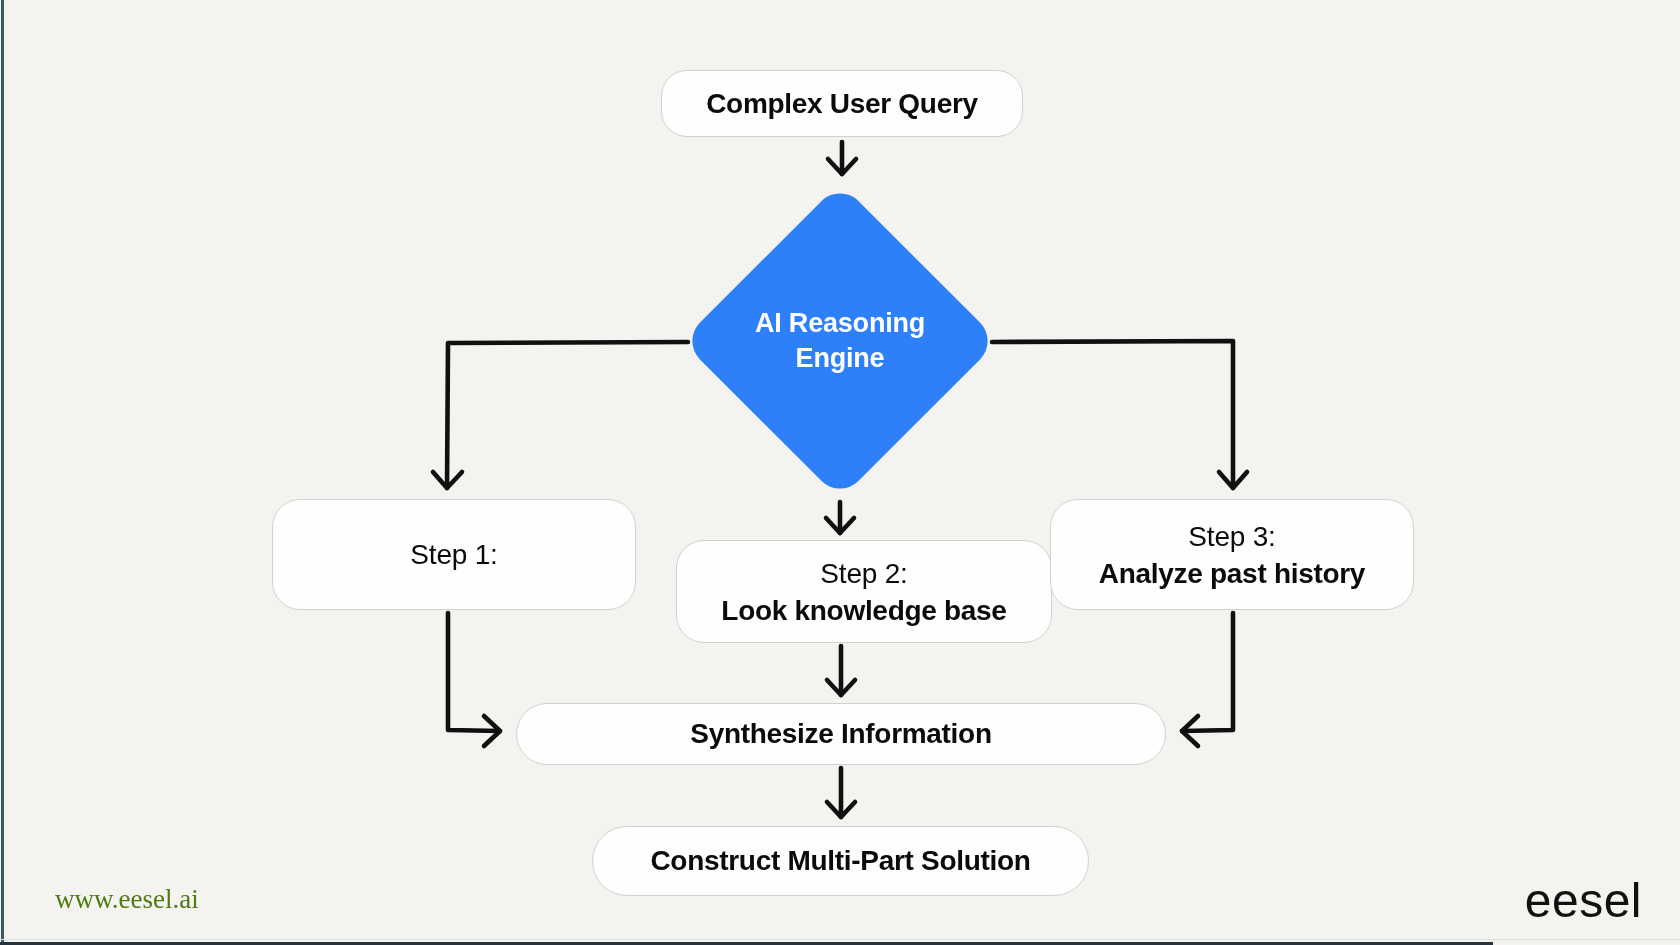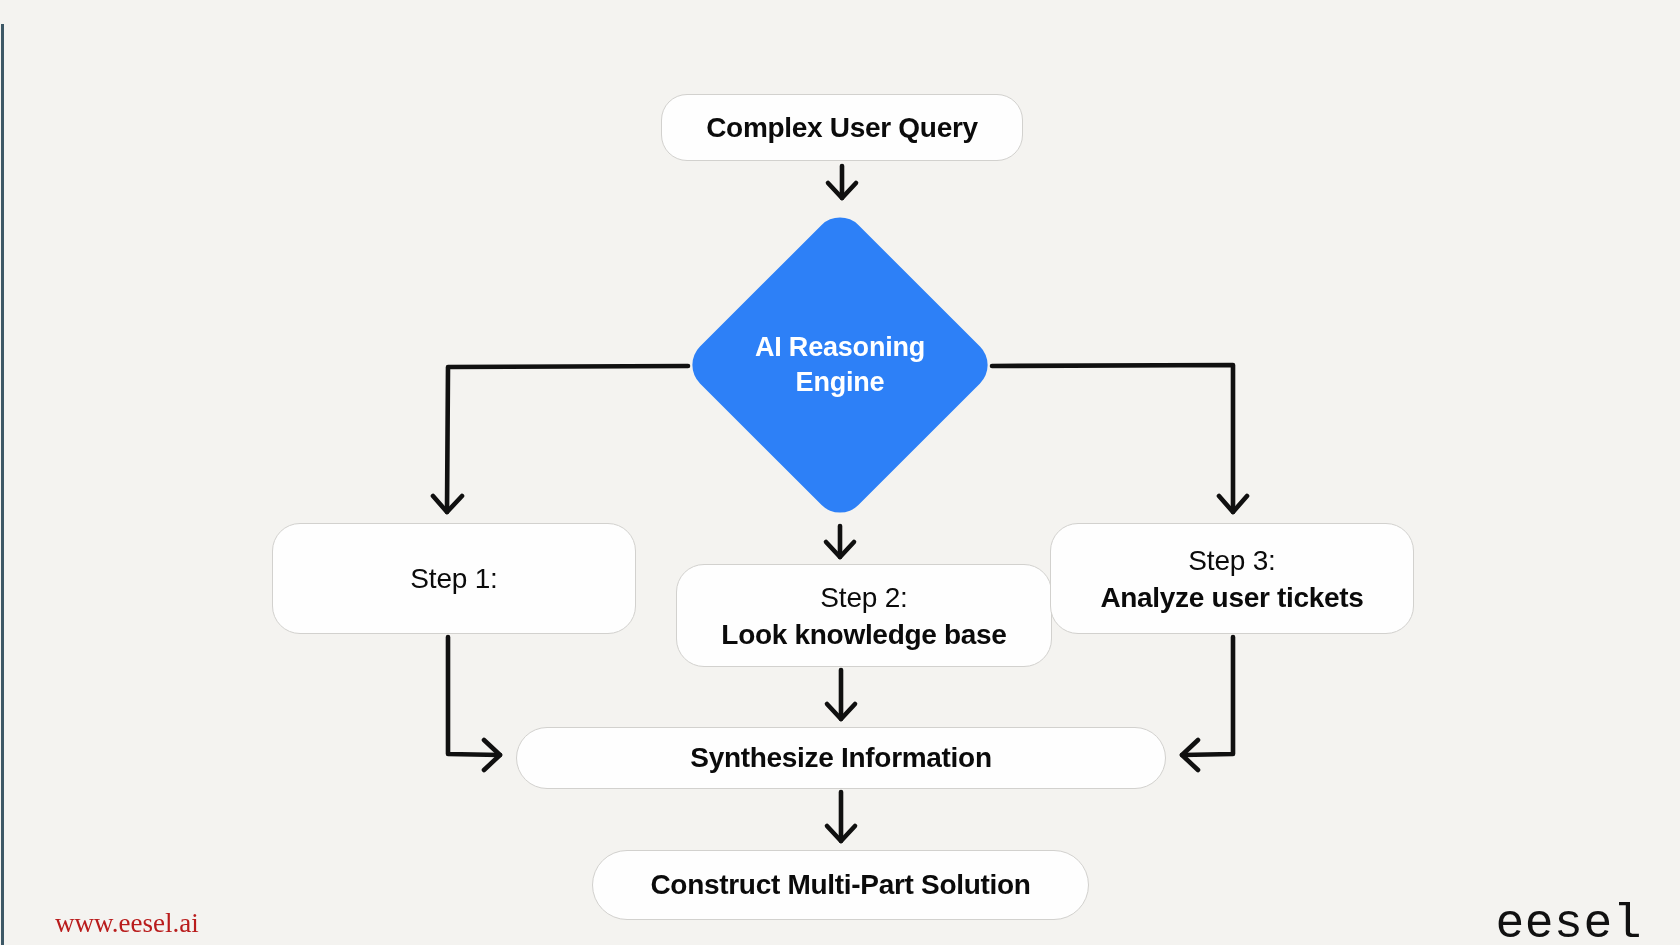--- a/index.html
+++ b/index.html
@@ -3,21 +3,21 @@
 <meta charset="utf-8">
 <style>
   * { margin:0; padding:0; box-sizing:border-box; }
   html,body { width:1680px; height:945px; overflow:hidden; }
   body {
     background:#f4f3f0;
     font-family:"Liberation Sans","DejaVu Sans",sans-serif;
     color:#0b0b0b;
     position:relative;
   }
-  .stage { position:absolute; inset:0; width:1680px; height:682px;margin-top:24px; }
+  .stage { position:absolute; inset:0; width:1680px; height:682px; }
 
   
   .connectors { position:absolute; left:0; top:0; z-index:1; }
   .connectors path {
     fill:none; stroke:#101010; stroke-width:4.6;
     stroke-linecap:round; stroke-linejoin:round;
   }
 
   
   .node {
@@ -54,25 +54,25 @@
     display:flex; flex-direction:column;
     align-items:center; justify-content:center;
     color:#ffffff; font-weight:700; font-size:27px;
     line-height:35px; letter-spacing:-0.2px; text-align:center;
   }
 
   
   .footer-url {
     position:absolute; z-index:2; left:55px; top:884px;
     font-family:"Liberation Serif","DejaVu Serif",serif;
-    font-size:27px; color:#b91c1c;
+    font-size:27px; color:#4d7c0f;
   }
   .brand {
     position:absolute; z-index:2; right:38px; top:873px;
-    font-family:Liberation Mono, monospace;
+    font-family:Liberation Sans, sans-serif;
     font-size:48px; color:#111111; letter-spacing:0.5px;
   }
 
   
   .left-edge   { position:absolute; z-index:3; left:1px; top:0; width:3px; height:945px; background:#3d5866; }
   .bottom-faint{ position:absolute; z-index:3; left:0; top:939px; width:1680px; height:1px; background:#dededa; }
   .bottom-edge { position:absolute; z-index:3; left:0; top:942px; width:1493px; height:3px; background:#24333d; }
 </style>
 </head>
 <body>
@@ -121,21 +121,21 @@
     <div class="step-prefix">Step 1:</div>
   </div>
 
   <div class="node step-node step2-node">
     <div class="step-prefix">Step 2:</div>
     <div class="step-label">Look knowledge base</div>
   </div>
 
   <div class="node step-node step3-node">
     <div class="step-prefix">Step 3:</div>
-    <div class="step-label">Analyze user tickets</div>
+    <div class="step-label">Analyze past history</div>
   </div>
 
   <div class="node synth-node">
     <span class="node-title">Synthesize Information</span>
   </div>
 
   <div class="node solution-node">
     <span class="node-title">Construct Multi-Part Solution</span>
   </div>
 

